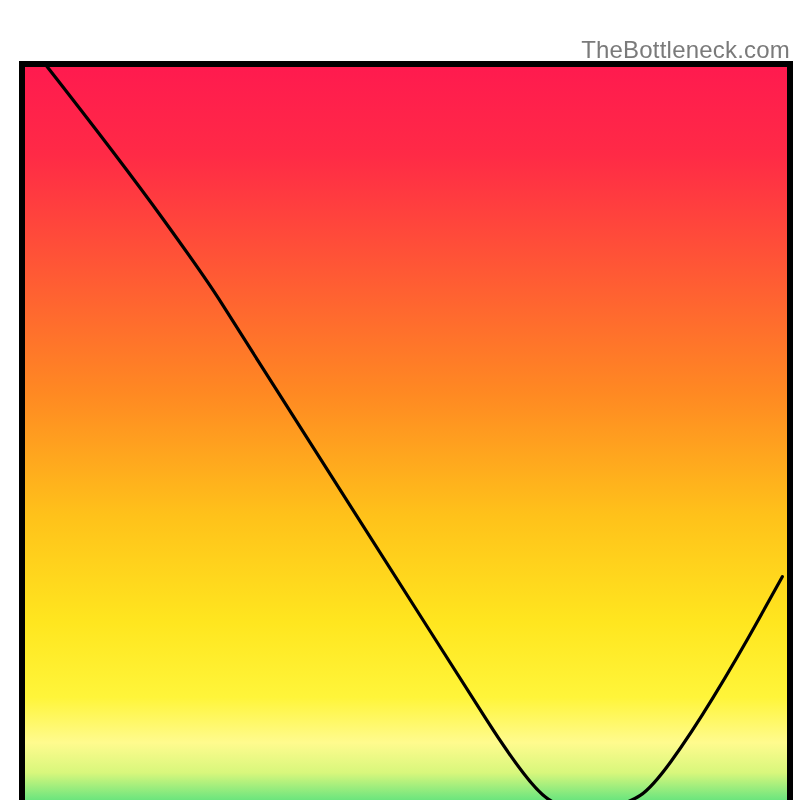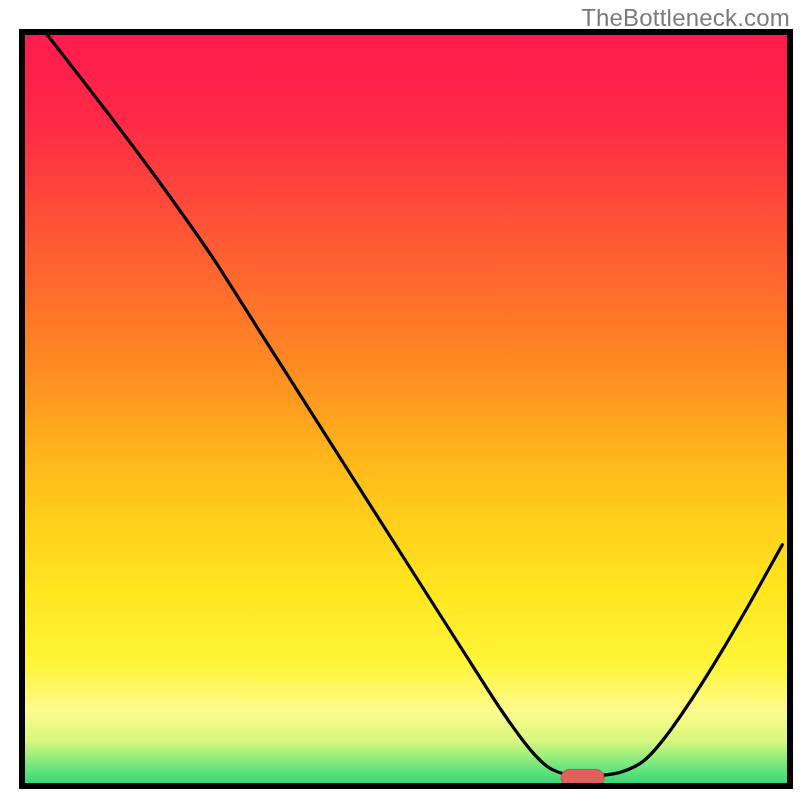--- a/index.html
+++ b/index.html
@@ -7,20 +7,21 @@
     padding: 0;
     width: 800px;
     height: 800px;
     background: #ffffff;
     font-family: Arial, Helvetica, sans-serif;
   }
   .stage {
     position: relative;
     width: 800px;
     height: 601px;
+    margin-top: 32px;
   }
   .watermark {
     position: absolute;
     top: 4px;
     right: 10px;
     font-size: 24px;
     color: #7a7a7a;
     font-weight: 500;
     letter-spacing: 0.2px;
   }

